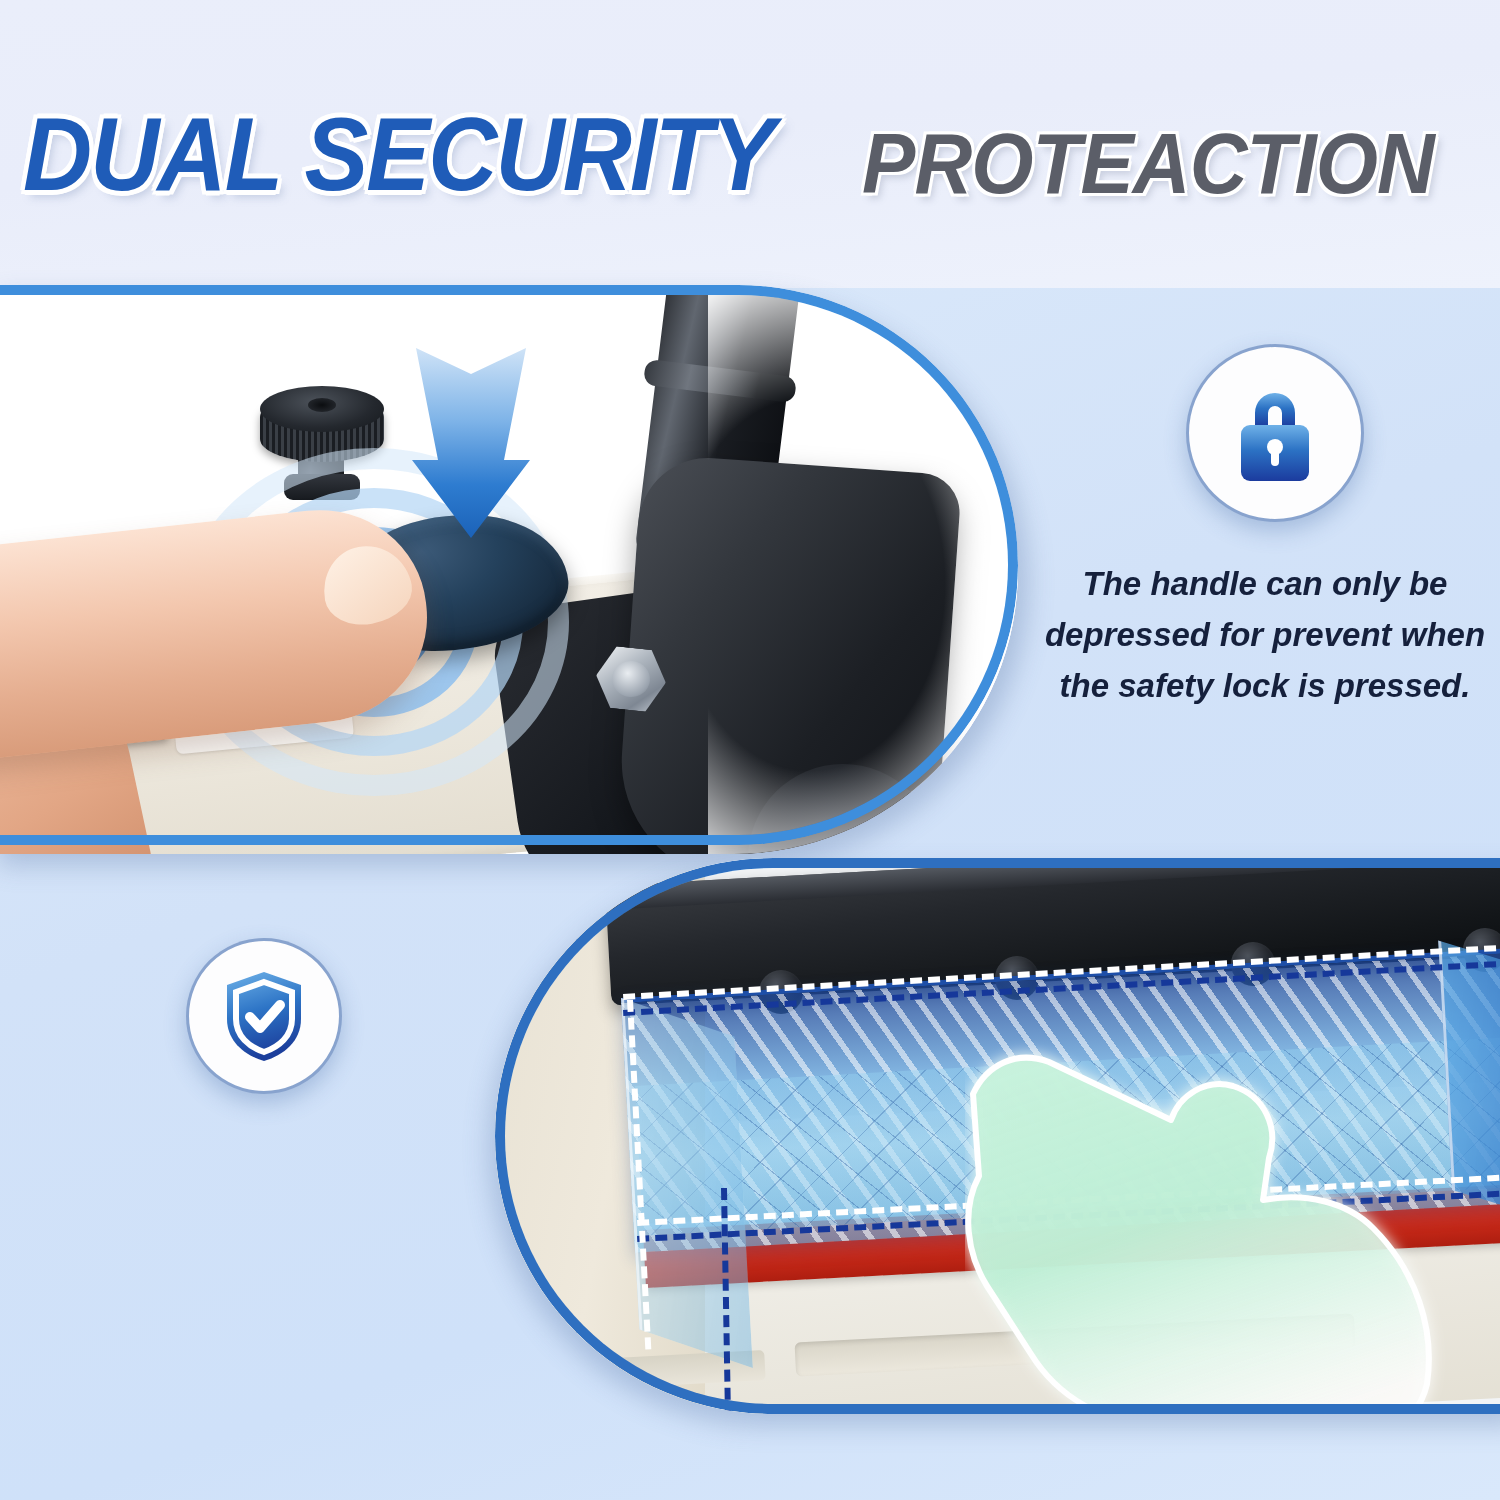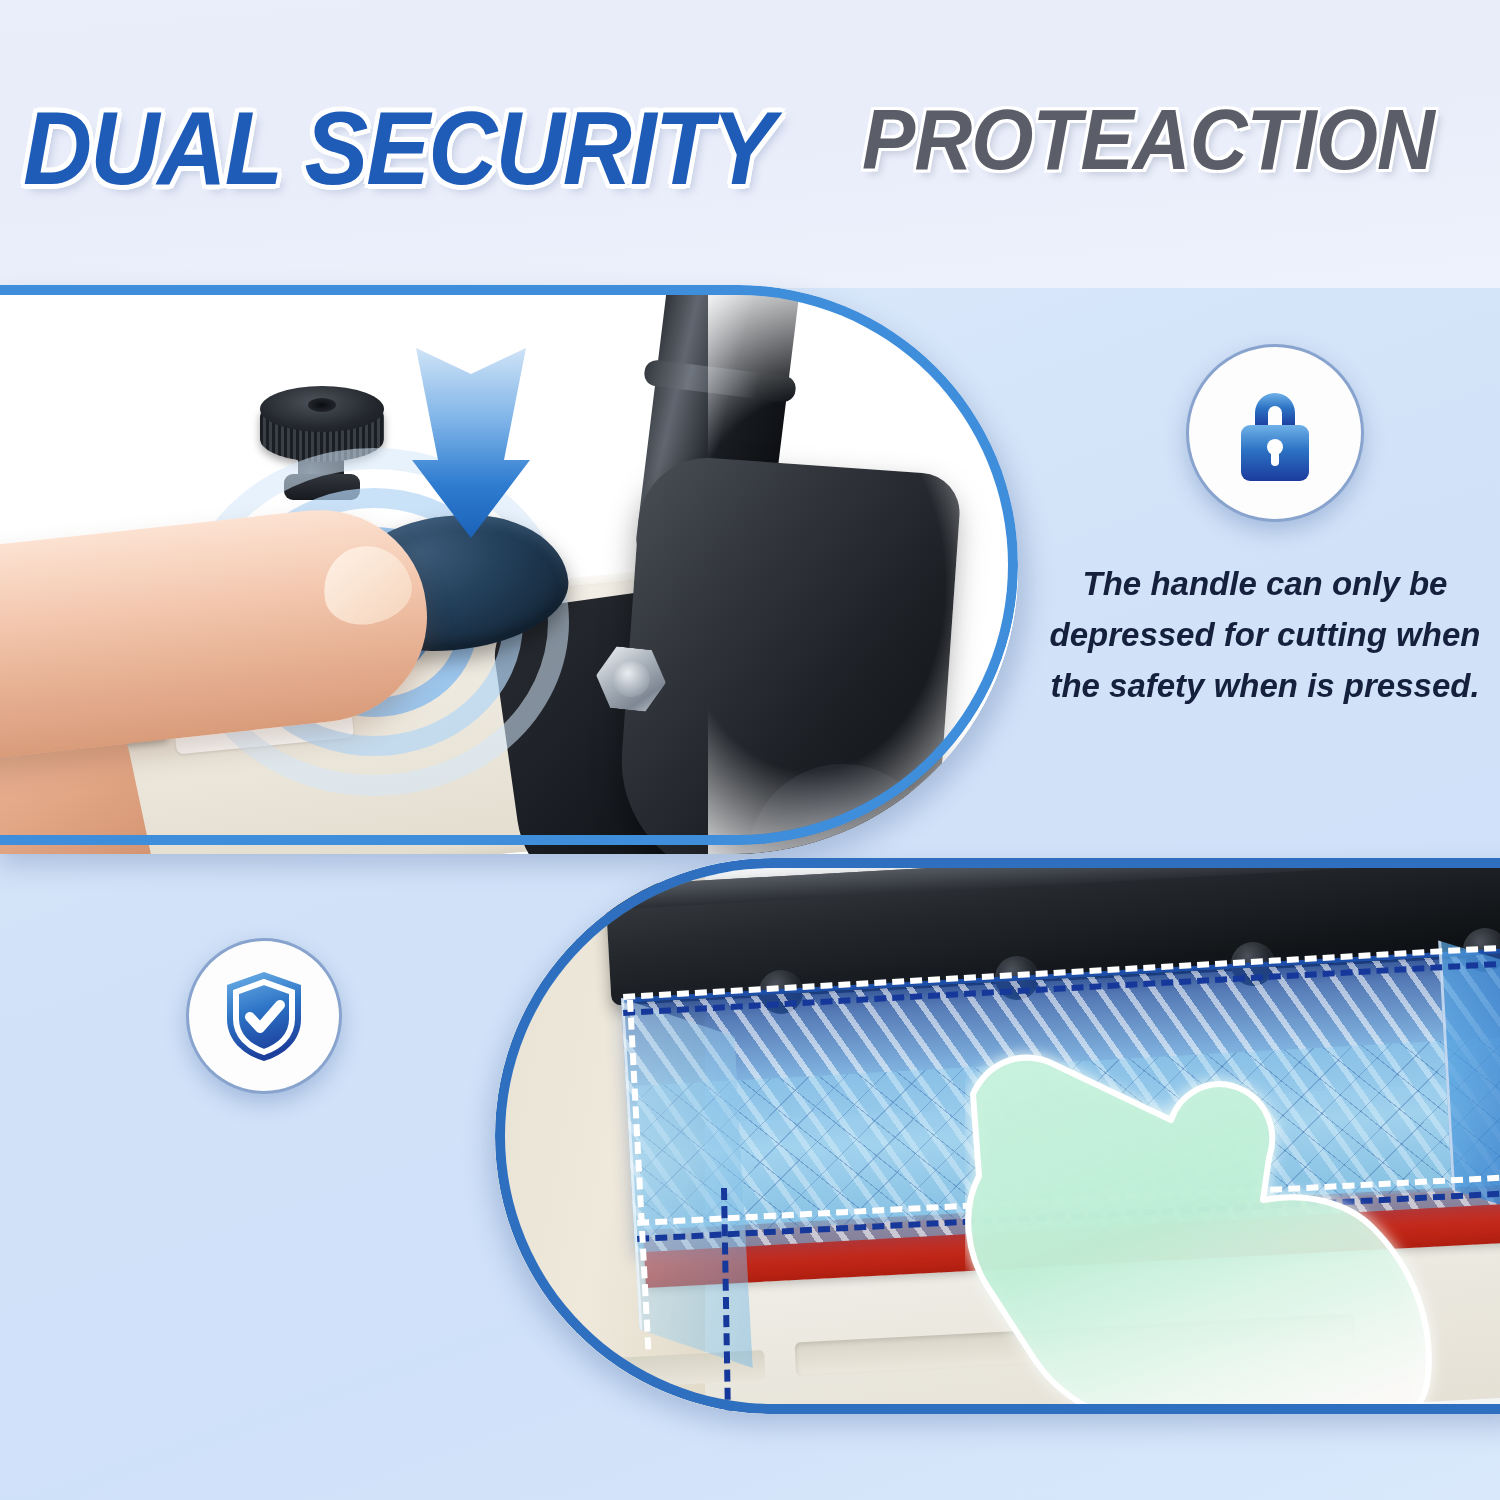--- a/index.html
+++ b/index.html
@@ -16,21 +16,21 @@
     background:linear-gradient(175deg,#EAEEFA 0%,#E9EDFA 45%,#EEF2FC 100%);
   }
   .bg-body{
     position:absolute;left:0;top:288px;width:1500px;height:1212px;
     background:linear-gradient(160deg,#DCEAFB 0%,#D2E2F8 40%,#CFE1F9 70%,#D9E8FB 100%);
   }
 
   
   .headline{
     position:absolute;left:0;top:96px;width:1500px;height:110px;
-    display:flex;align-items:flex-start;justify-content:center;gap:24px;
+    display:flex;align-items:flex-end;justify-content:center;gap:24px;
     white-space:nowrap;
   }
   .hl-blue{
     font-size:104px;line-height:1;font-weight:bold;font-style:italic;
     letter-spacing:-2px;color:#1F5CB8;
     transform:scaleX(.92);transform-origin:left center;
     text-shadow:
       -4px -4px 0 #ffffff, 4px -4px 0 #ffffff,
       -4px  4px 0 #ffffff, 4px  4px 0 #ffffff,
        0px -5px 0 #ffffff, 0px  5px 0 #ffffff,
@@ -500,21 +500,21 @@
           <stop offset="45%" stop-color="#2C72C4"></stop>
           <stop offset="100%" stop-color="#1B3B9E"></stop>
         </linearGradient>
       </defs>
       <path d="M26,44 V30 a20,20 0 0 1 40,0 V44 h-13 V30 a7,7 0 0 0 -14,0 V44 Z" fill="url(#lockg)"></path>
       <rect x="12" y="42" width="68" height="56" rx="9" fill="url(#lockg)"></rect>
       <circle cx="46" cy="64" r="8" fill="#FFFFFF"></circle>
       <rect x="42" y="64" width="8" height="19" rx="4" fill="#FFFFFF"></rect>
     </svg>
   </div>
-  <div class="caption cap-lock">The handle can only be depressed for cutting when the safety when is pressed.</div>
+  <div class="caption cap-lock">The handle can only be depressed for prevent when the safety lock is pressed.</div>
 
   <div class="badge badge-shield">
     <svg width="86" height="94" viewBox="0 0 86 94">
       <defs>
         <linearGradient id="shg" x1="0" y1="0" x2="0.25" y2="1">
           <stop offset="0%" stop-color="#6FB2E8"></stop>
           <stop offset="50%" stop-color="#2D74C6"></stop>
           <stop offset="100%" stop-color="#1C3F9C"></stop>
         </linearGradient>
       </defs>

